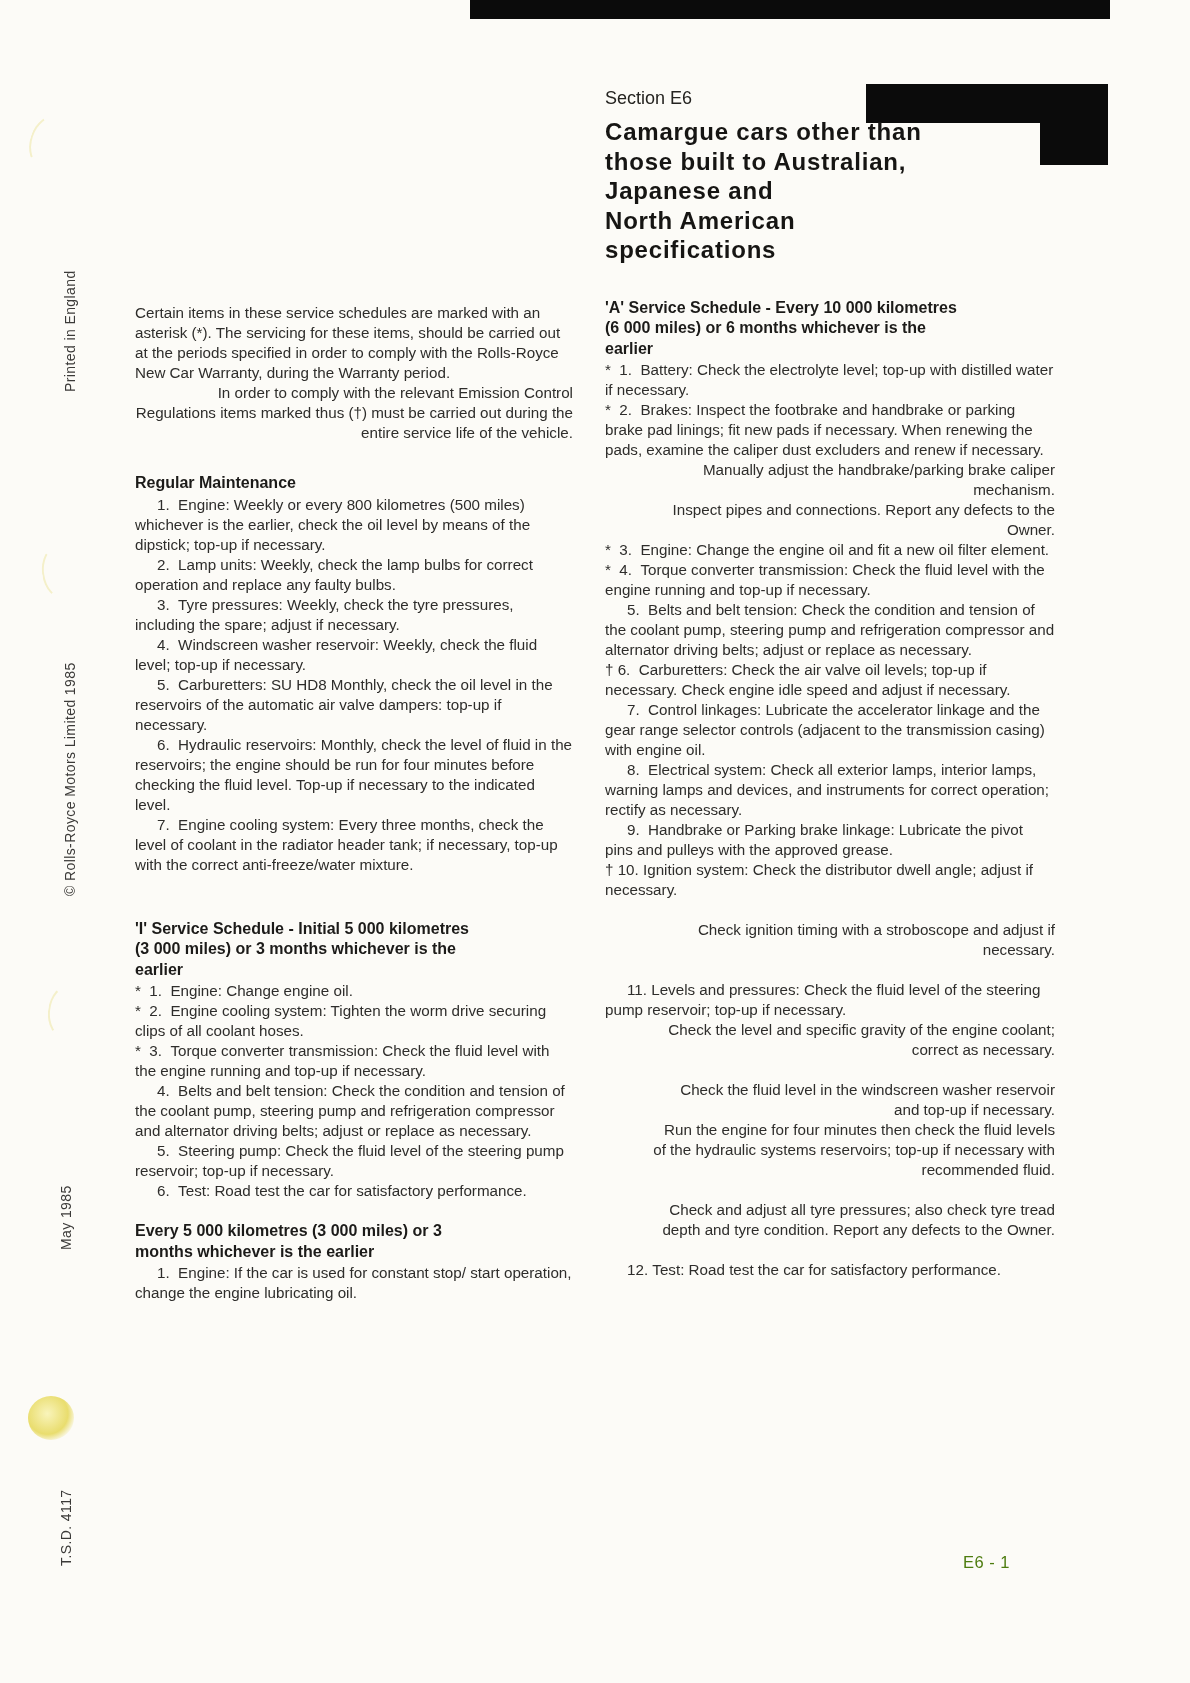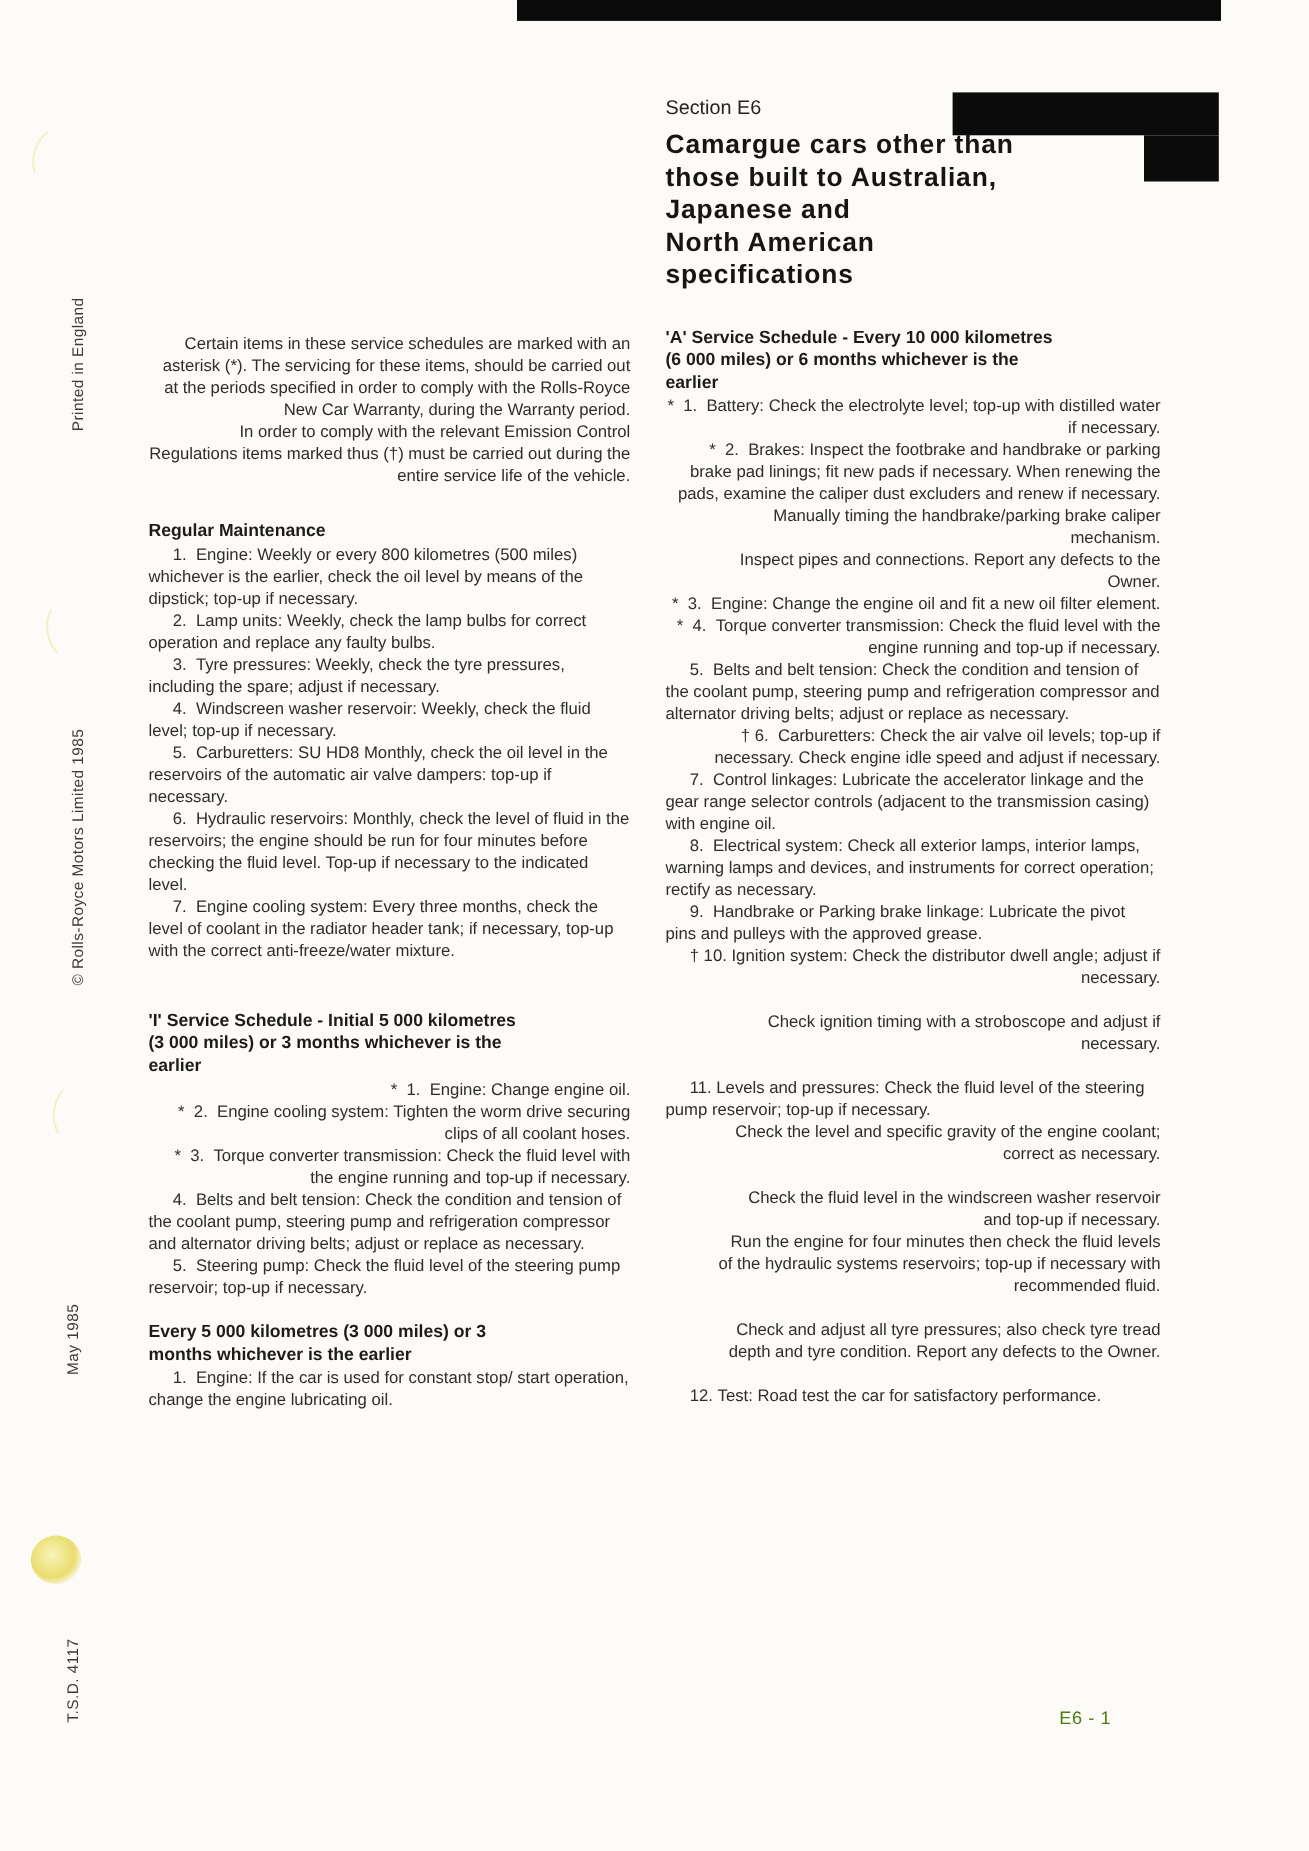--- a/index.html
+++ b/index.html
@@ -89,21 +89,21 @@
     font-weight: bold;
     white-space: pre-line;
     color: #1c1b19;
   }
   .para {
     margin: 0;
     font-size: 15.2px;
     line-height: 20px;
     color: #2e2d2b;
   }
-  .ind0 { text-indent: 0; text-align: right; }
+  .ind0 { text-indent: 0; }
   .ind1 { text-indent: 22px; }
   .ind2 { text-indent: 56px; text-align: right; }
   .gap0 { margin-top: 0; }
   .gap1 { margin-top: 20px; }
   .footer-page-num {
     position: absolute;
     left: 963px;
     top: 1553px;
     font-size: 16.5px;
     letter-spacing: 0.5px;
@@ -150,20 +150,21 @@
     <section class="sec sec-initial">
       <h3 class="heading">'I' Service Schedule - Initial 5 000 kilometres
 (3 000 miles) or 3 months whichever is the
 earlier</h3>
       <div>
           <p class="para ind0 gap0">*&nbsp;&nbsp;1.&nbsp;&nbsp;Engine: Change engine oil.</p>
           <p class="para ind0 gap0">*&nbsp;&nbsp;2.&nbsp;&nbsp;Engine cooling system: Tighten the worm drive securing clips of all coolant hoses.</p>
           <p class="para ind0 gap0">*&nbsp;&nbsp;3.&nbsp;&nbsp;Torque converter transmission: Check the fluid level with the engine running and top-up if necessary.</p>
           <p class="para ind1 gap0">4.&nbsp;&nbsp;Belts and belt tension: Check the condition and tension of the coolant pump, steering pump and refrigeration compressor and alternator driving belts; adjust or replace as necessary.</p>
           <p class="para ind1 gap0">5.&nbsp;&nbsp;Steering pump: Check the fluid level of the steering pump reservoir; top-up if necessary.</p>
+          <p class="para ind1 gap0">6.&nbsp;&nbsp;Test: Road test the car for satisfactory performance.</p>
         </div>
     </section>
 
     <section class="sec sec-every">
       <h3 class="heading">Every 5 000 kilometres (3 000 miles) or 3
 months whichever is the earlier</h3>
       <div>
           <p class="para ind1 gap0">1.&nbsp;&nbsp;Engine: If the car is used for constant stop/ start operation, change the engine lubricating oil.</p>
         </div>
     </section>
@@ -179,21 +180,21 @@
 specifications</h1>
     </header>
 
     <section class="sec sec-a">
       <h3 class="heading">'A' Service Schedule - Every 10 000 kilometres
 (6 000 miles) or 6 months whichever is the
 earlier</h3>
       <div>
           <p class="para ind0 gap0">*&nbsp;&nbsp;1.&nbsp;&nbsp;Battery: Check the electrolyte level; top-up with distilled water if necessary.</p>
           <p class="para ind0 gap0">*&nbsp;&nbsp;2.&nbsp;&nbsp;Brakes: Inspect the footbrake and handbrake or parking brake pad linings; fit new pads if necessary. When renewing the pads, examine the caliper dust excluders and renew if necessary.</p>
-          <p class="para ind2 gap0">Manually timing the handbrake/parking brake caliper mechanism.</p>
+          <p class="para ind2 gap0">Manually adjust the handbrake/parking brake caliper mechanism.</p>
           <p class="para ind2 gap0">Inspect pipes and connections. Report any defects to the Owner.</p>
           <p class="para ind0 gap0">*&nbsp;&nbsp;3.&nbsp;&nbsp;Engine: Change the engine oil and fit a new oil filter element.</p>
           <p class="para ind0 gap0">*&nbsp;&nbsp;4.&nbsp;&nbsp;Torque converter transmission: Check the fluid level with the engine running and top-up if necessary.</p>
           <p class="para ind1 gap0">5.&nbsp;&nbsp;Belts and belt tension: Check the condition and tension of the coolant pump, steering pump and refrigeration compressor and alternator driving belts; adjust or replace as necessary.</p>
           <p class="para ind0 gap0">†&nbsp;6.&nbsp;&nbsp;Carburetters: Check the air valve oil levels; top-up if necessary. Check engine idle speed and adjust if necessary.</p>
           <p class="para ind1 gap0">7.&nbsp;&nbsp;Control linkages: Lubricate the accelerator linkage and the gear range selector controls (adjacent to the transmission casing) with engine oil.</p>
           <p class="para ind1 gap0">8.&nbsp;&nbsp;Electrical system: Check all exterior lamps, interior lamps, warning lamps and devices, and instruments for correct operation; rectify as necessary.</p>
           <p class="para ind1 gap0">9.&nbsp;&nbsp;Handbrake or Parking brake linkage: Lubricate the pivot pins and pulleys with the approved grease.</p>
           <p class="para ind0 gap0">†&nbsp;10.&nbsp;Ignition system: Check the distributor dwell angle; adjust if necessary.</p>
           <p class="para ind2 gap1">Check ignition timing with a stroboscope and adjust if necessary.</p>

